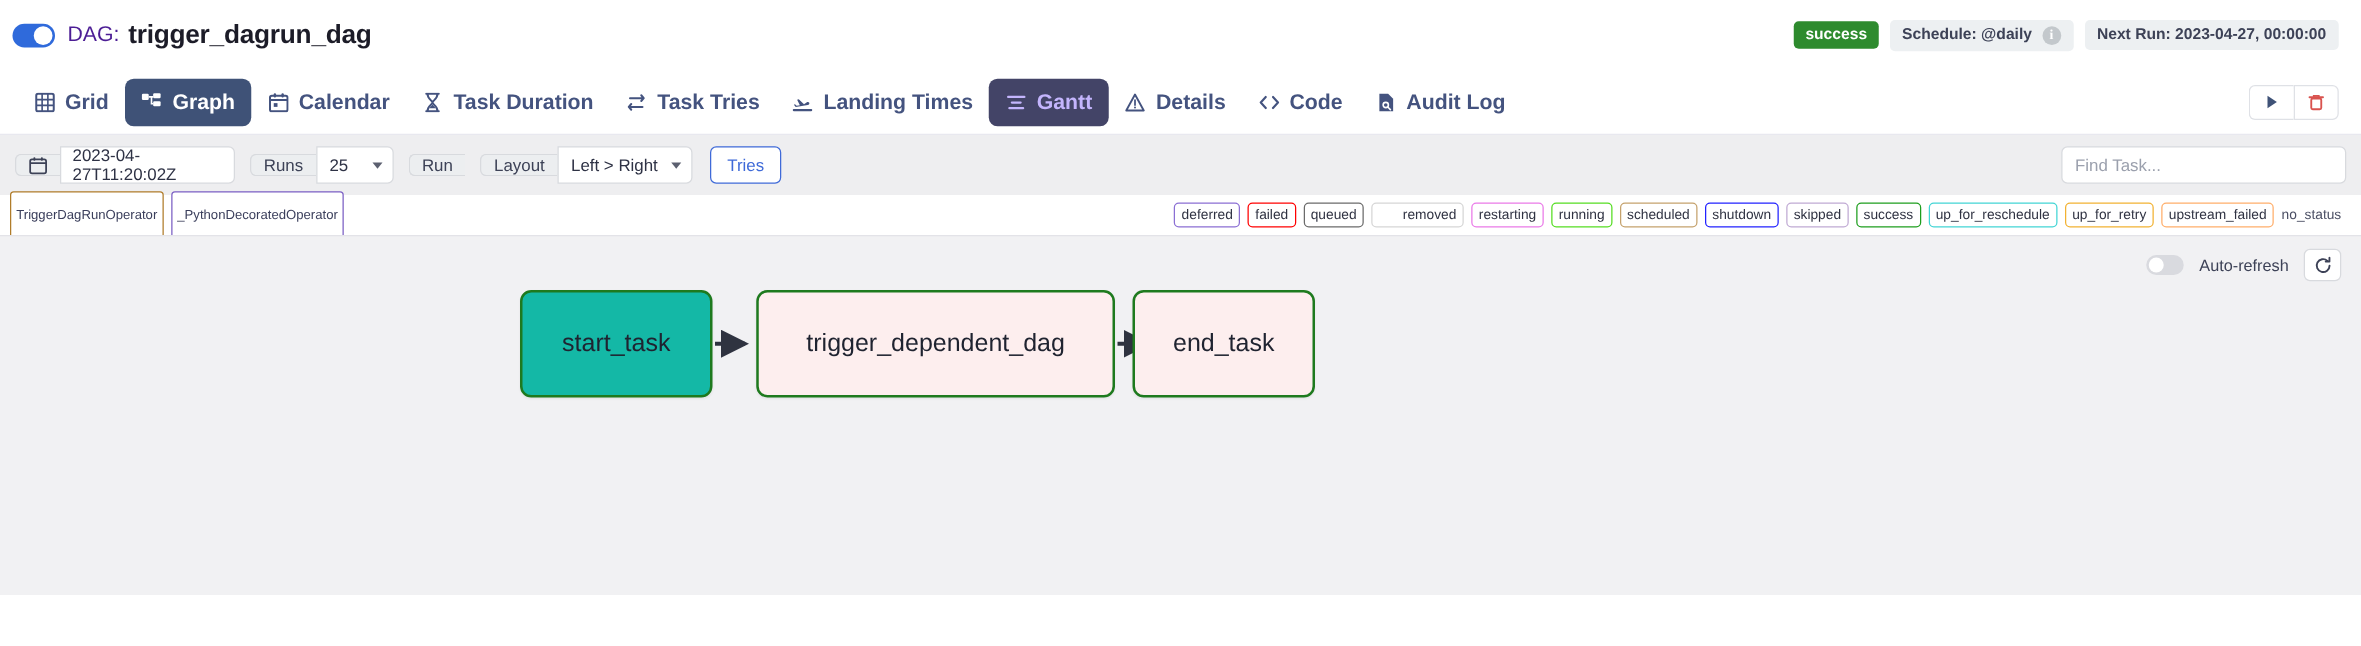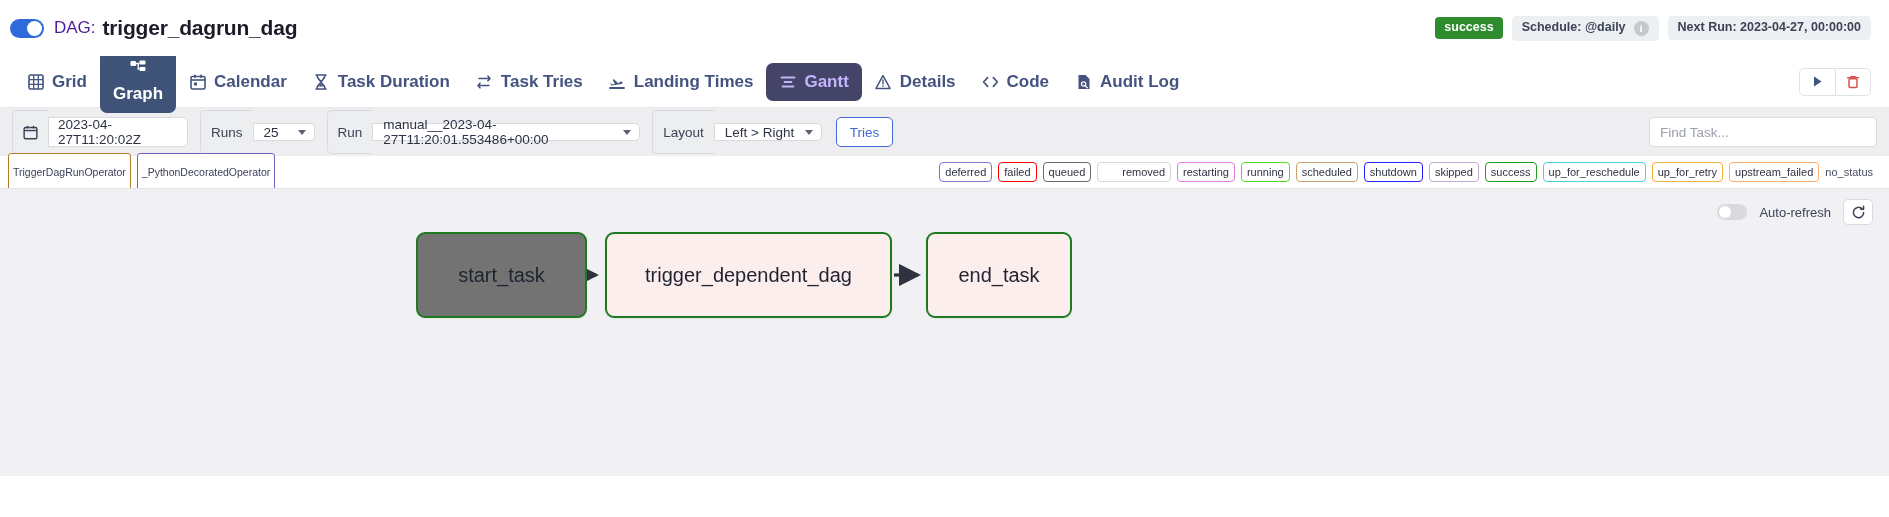--- a/index.html
+++ b/index.html
@@ -106,21 +106,21 @@
     align-items: center;
     gap: 8px;
     font-size: 17px;
     font-weight: 700;
     color: #44537f;
     padding: 9px 13px;
     border-radius: 7px;
     cursor: pointer;
     white-space: nowrap;
   }
-  .tab.active { background: #3f5277; color: #ffffff; flex-direction: column; }
+  .tab.active { background: #3f5277; color: #ffffff; }
   .tab.hovered { background: #434467; color: #c4b5fd; }
   .tab .ic { display: inline-flex; align-items: center; justify-content: center; width: 17px; height: 17px; }
   .tab svg { display: block; }
   .tabs-actions {
     margin-left: auto;
     display: flex;
     align-items: center;
   }
   .btn-group { display: flex; }
   .icon-btn {
@@ -139,21 +139,21 @@
   .toolbar {
     height: 48px;
     background: #eeeef0;
     display: flex;
     align-items: center;
     padding: 0 12px;
     gap: 0;
   }
   .ctrl-group { display: flex; align-items: center; }
   .ctrl-addon {
-    height: 44px;
+    height: 18px;
     background: #eceef0;
     border: 1px solid #d8dade;
     display: flex;
     align-items: center;
     justify-content: center;
     padding: 0 10px;
     font-size: 13.5px;
     color: #3d4257;
     font-weight: 400;
   }
@@ -165,21 +165,21 @@
     border-radius: 0 5px 5px 0;
     display: flex;
     align-items: center;
     padding: 0 9px;
     font-size: 13.5px;
     color: #2e3245;
     cursor: text;
   }
   .cal-icon { width: 15px; height: 15px; }
   .sel {
-    height: 18px;
+    height: 30px;
     background: #fff;
     border: 1px solid #d8dade;
     border-radius: 0 5px 5px 0;
     display: flex;
     align-items: center;
     justify-content: space-between;
     padding: 0 8px 0 10px;
     font-size: 13.5px;
     color: #2e3245;
     gap: 10px;
@@ -487,24 +487,20 @@
   <div class="ctrl-group" style="margin-left:12px">
     <div class="ctrl-addon left">Runs</div>
     <div class="sel" style="width:62px">
       <span>25</span>
       <span class="caret"></span>
     </div>
   </div>
 
   <div class="ctrl-group" style="margin-left:12px">
     <div class="ctrl-addon left">Run</div>
-    <div class="sel" style="width:268px">
-      <span>manual__2023-04-27T11:20:01.553486+00:00</span>
-      <span class="caret"></span>
-    </div>
   </div>
 
   <div class="ctrl-group" style="margin-left:12px">
     <div class="ctrl-addon left">Layout</div>
     <div class="sel" style="width:108px">
       <span>Left &gt; Right</span>
       <span class="caret"></span>
     </div>
   </div>
 
@@ -554,25 +550,25 @@
     <svg class="edge" style="left:0; top:0; width:1889px; height:288px;">
       <defs>
         <marker id="arrow" markerWidth="7" markerHeight="7" refX="6" refY="3.5" orient="auto">
           <path d="M0 0 L7 3.5 L0 7 z" fill="#2f3340"></path>
         </marker>
       </defs>
       <line x1="572" y1="86" x2="596" y2="86" stroke="#2f3340" stroke-width="3.2" marker-end="url(#arrow)"></line>
       <line x1="894" y1="86" x2="918" y2="86" stroke="#2f3340" stroke-width="3.2" marker-end="url(#arrow)"></line>
     </svg>
 
-    <div class="node" style="left: 416px; top: 43px; width: 171px; height: 86px; border-color: rgb(30, 122, 30); background: #737373; justify-content: center;">
+    <div class="node" style="left: 416px; top: 43px; width: 154px; height: 86px; border-color: rgb(30, 122, 30); background: #14b8a6; justify-content: center;">
       <span>start_task</span>
     </div>
 
     <div class="node" style="left: 605px; top: 43px; width: 287px; height: 86px; border-color: rgb(30, 122, 30); background: rgb(253, 238, 238);">
       <span>trigger_dependent_dag</span>
     </div>
 
-    <div class="node" style="left: 926px; top: 43px; width: 146px; height: 86px; border-color: rgb(30, 122, 30); background: rgb(253, 238, 238);">
+    <div class="node" style="left: 906px; top: 43px; width: 146px; height: 86px; border-color: rgb(30, 122, 30); background: rgb(253, 238, 238);">
       <span>end_task</span>
     </div>
   </div>
 </div>
 
 </body></html>

